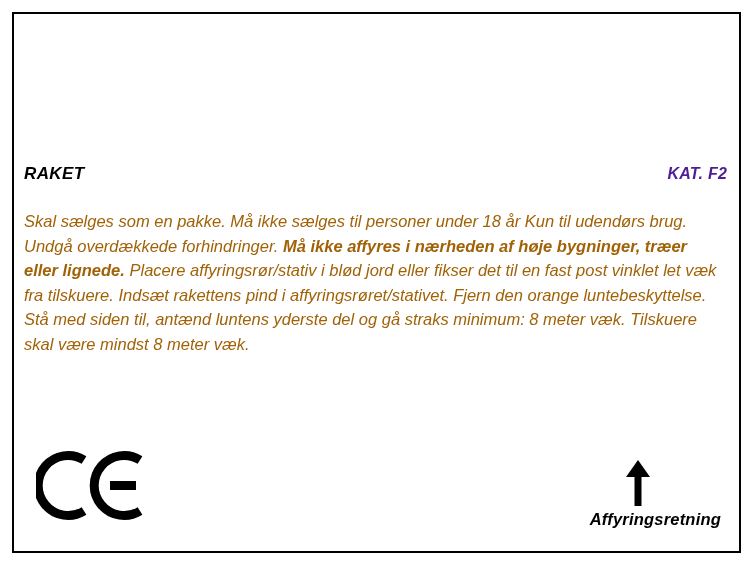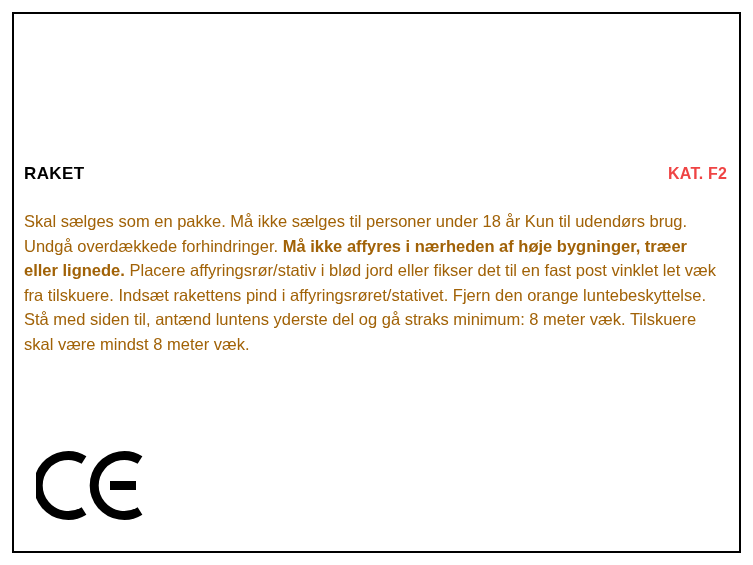--- a/index.html
+++ b/index.html
@@ -9,20 +9,21 @@
   }
   body {
     font-family: "Liberation Sans", sans-serif;
   }
   .page {
     position: relative;
     width: 753px;
     height: 565px;
     background: #ffffff;
     overflow: hidden;
+    font-style: italic;
   }
   .label-box {
     position: absolute;
     left: 12px;
     top: 12px;
     width: 729px;
     height: 541px;
     border: 2px solid #000000;
     box-sizing: border-box;
     background: #ffffff;
@@ -39,21 +40,21 @@
   .title {
     font-size: 17px;
     font-weight: bold;
     letter-spacing: 0.4px;
     color: #000000;
   }
   .category {
     font-size: 16px;
     font-weight: bold;
     letter-spacing: 0.2px;
-    color: #ef4444;
+    color: #4c1d95;
   }
   .body-text {
     position: absolute;
     left: 10px;
     right: 14px;
     top: 195px;
     font-size: 16.5px;
     line-height: 24.5px;
     color: #a16207;
     text-align: left;
@@ -113,15 +114,24 @@
     </div>
 
     <div class="ce-mark">
       <svg width="120" height="75" viewBox="0 0 120 75" xmlns="http://www.w3.org/2000/svg">
         <path d="M48 12 A30 30 0 1 0 48 63" stroke="#000000" stroke-width="9" fill="none"></path>
         <path d="M104 12 A30 30 0 1 0 104 63" stroke="#000000" stroke-width="9" fill="none"></path>
         <rect x="74" y="33" width="26" height="9" fill="#000000"></rect>
       </svg>
     </div>
 
+    <div class="direction-group">
+      <div class="arrow-wrap">
+        <svg width="26" height="46" viewBox="0 0 26 46" xmlns="http://www.w3.org/2000/svg">
+          <rect x="9.5" y="14" width="7" height="32" fill="#000000"></rect>
+          <polygon points="13,0 25,17 1,17" fill="#000000"></polygon>
+        </svg>
+      </div>
+      <div class="direction-label">Affyringsretning</div>
+    </div>
 
   </div>
 </div>
 
 </body></html>

